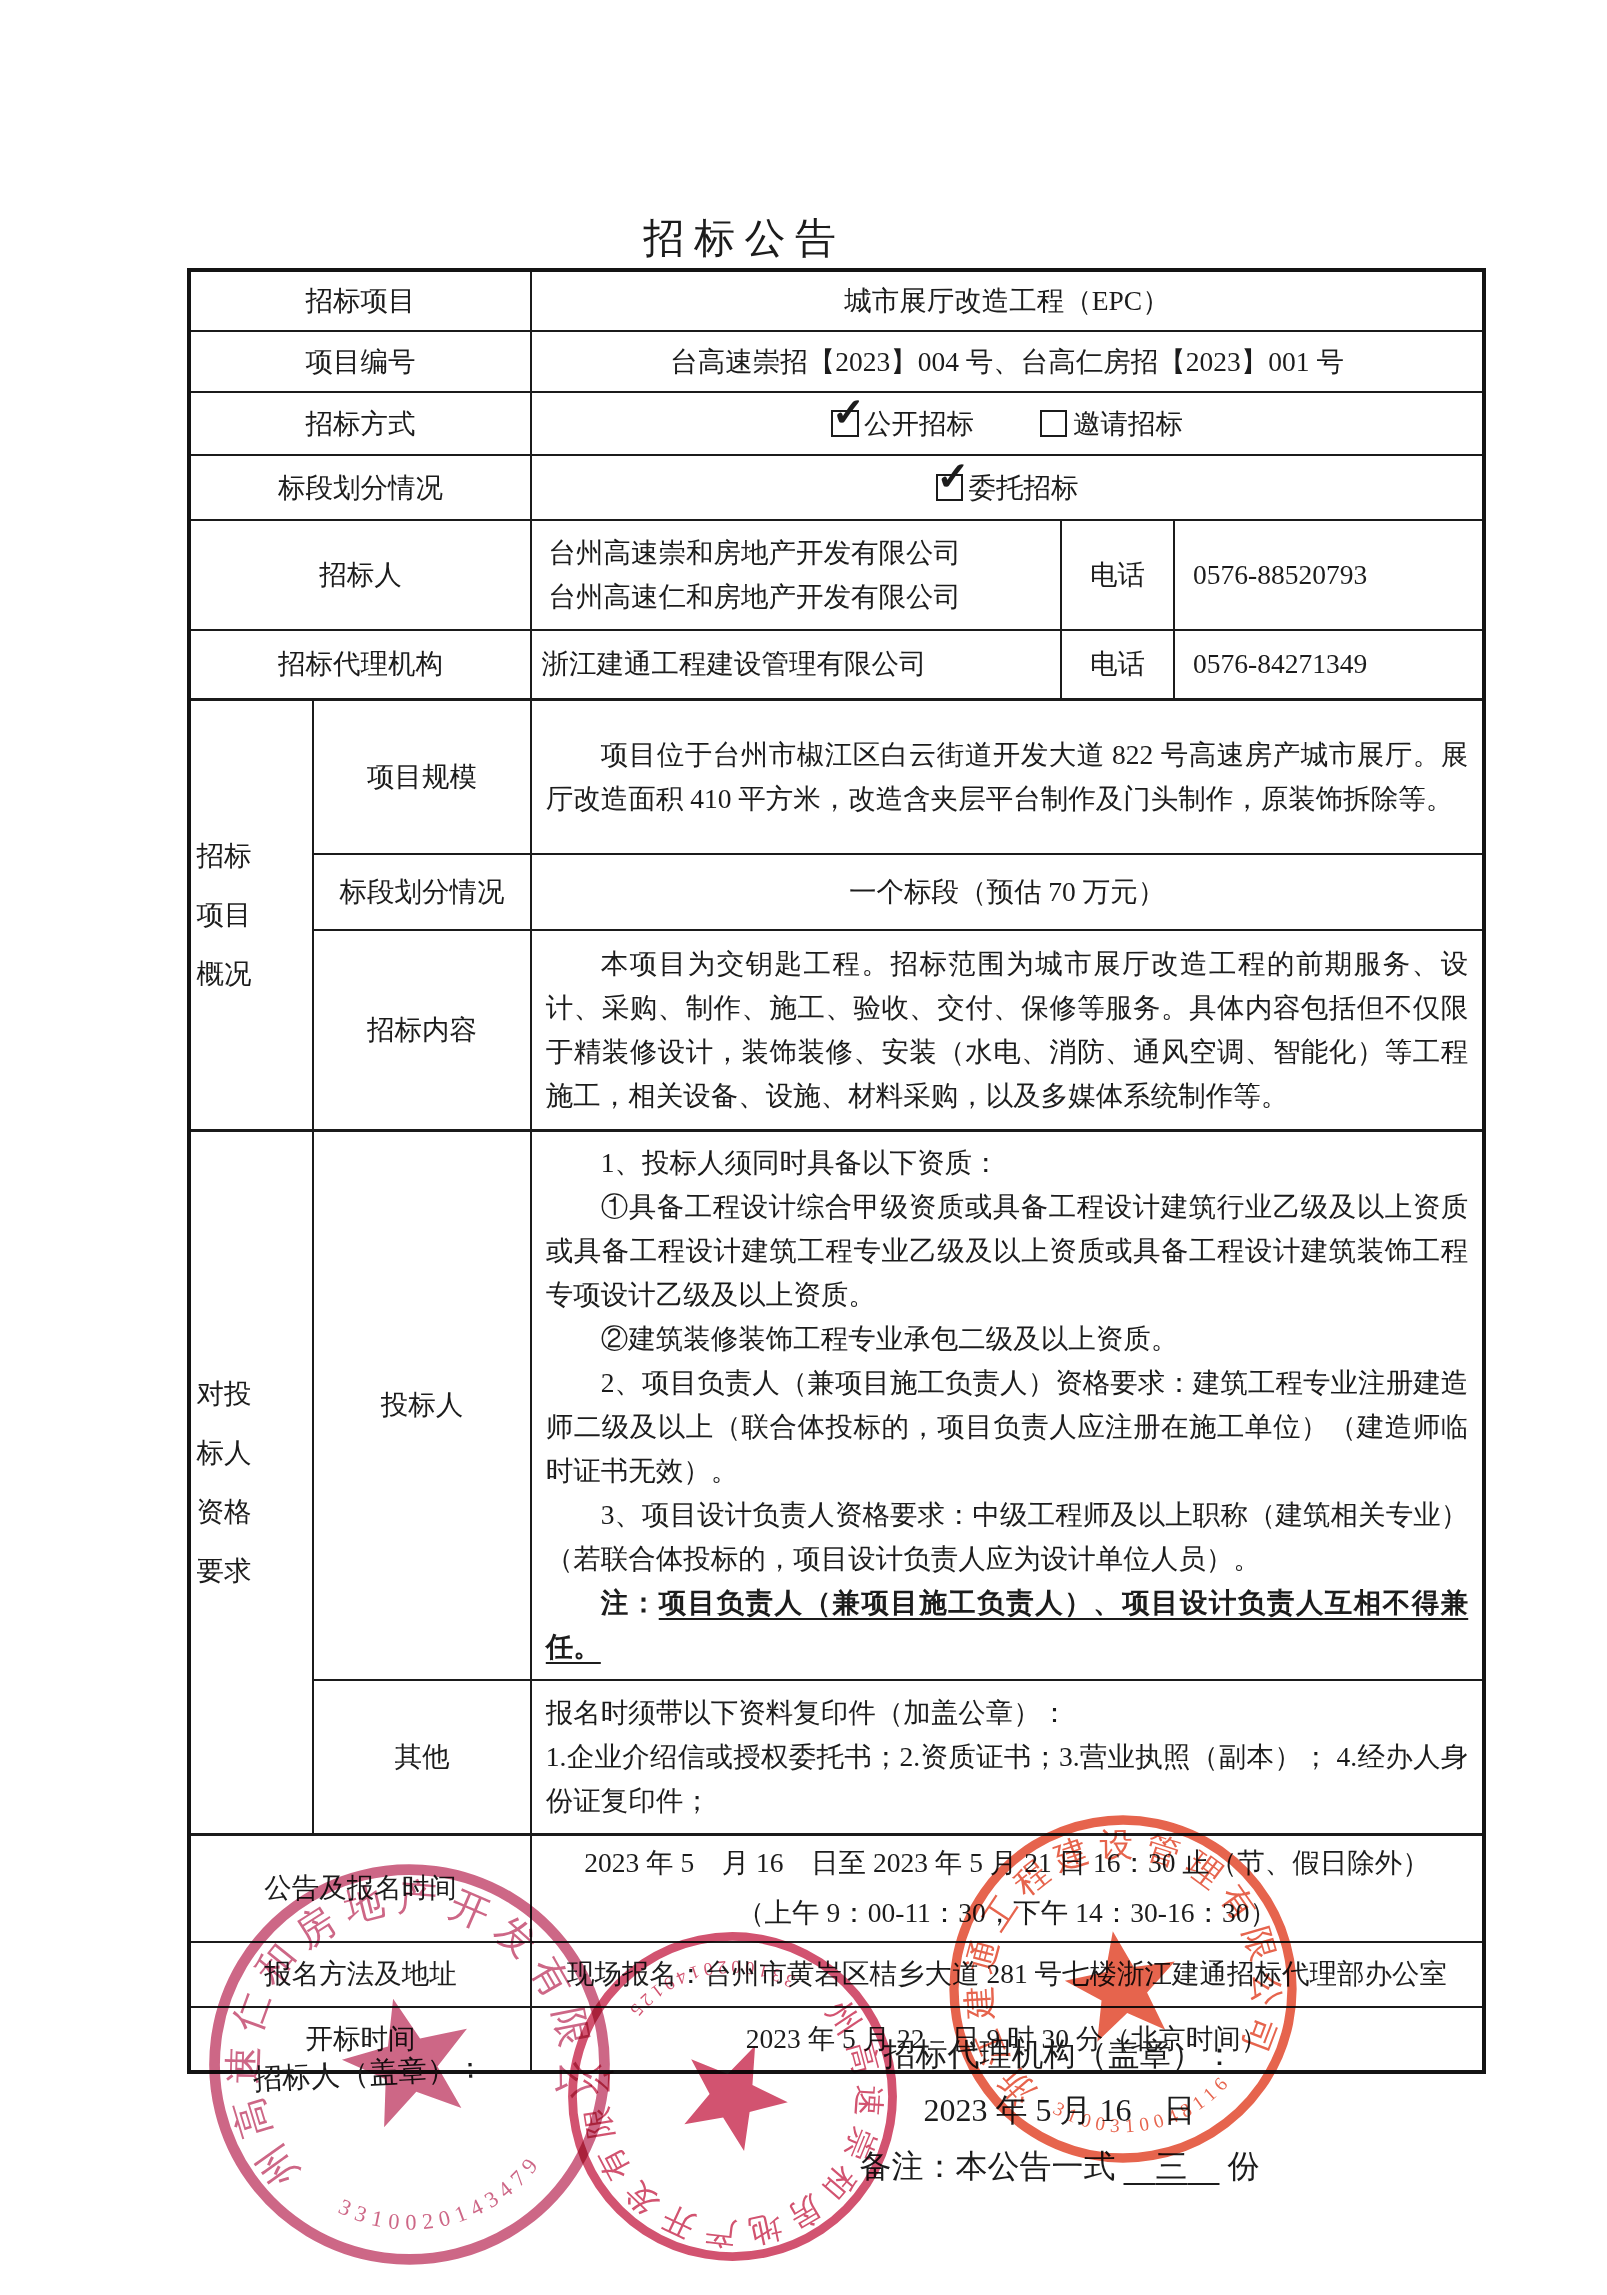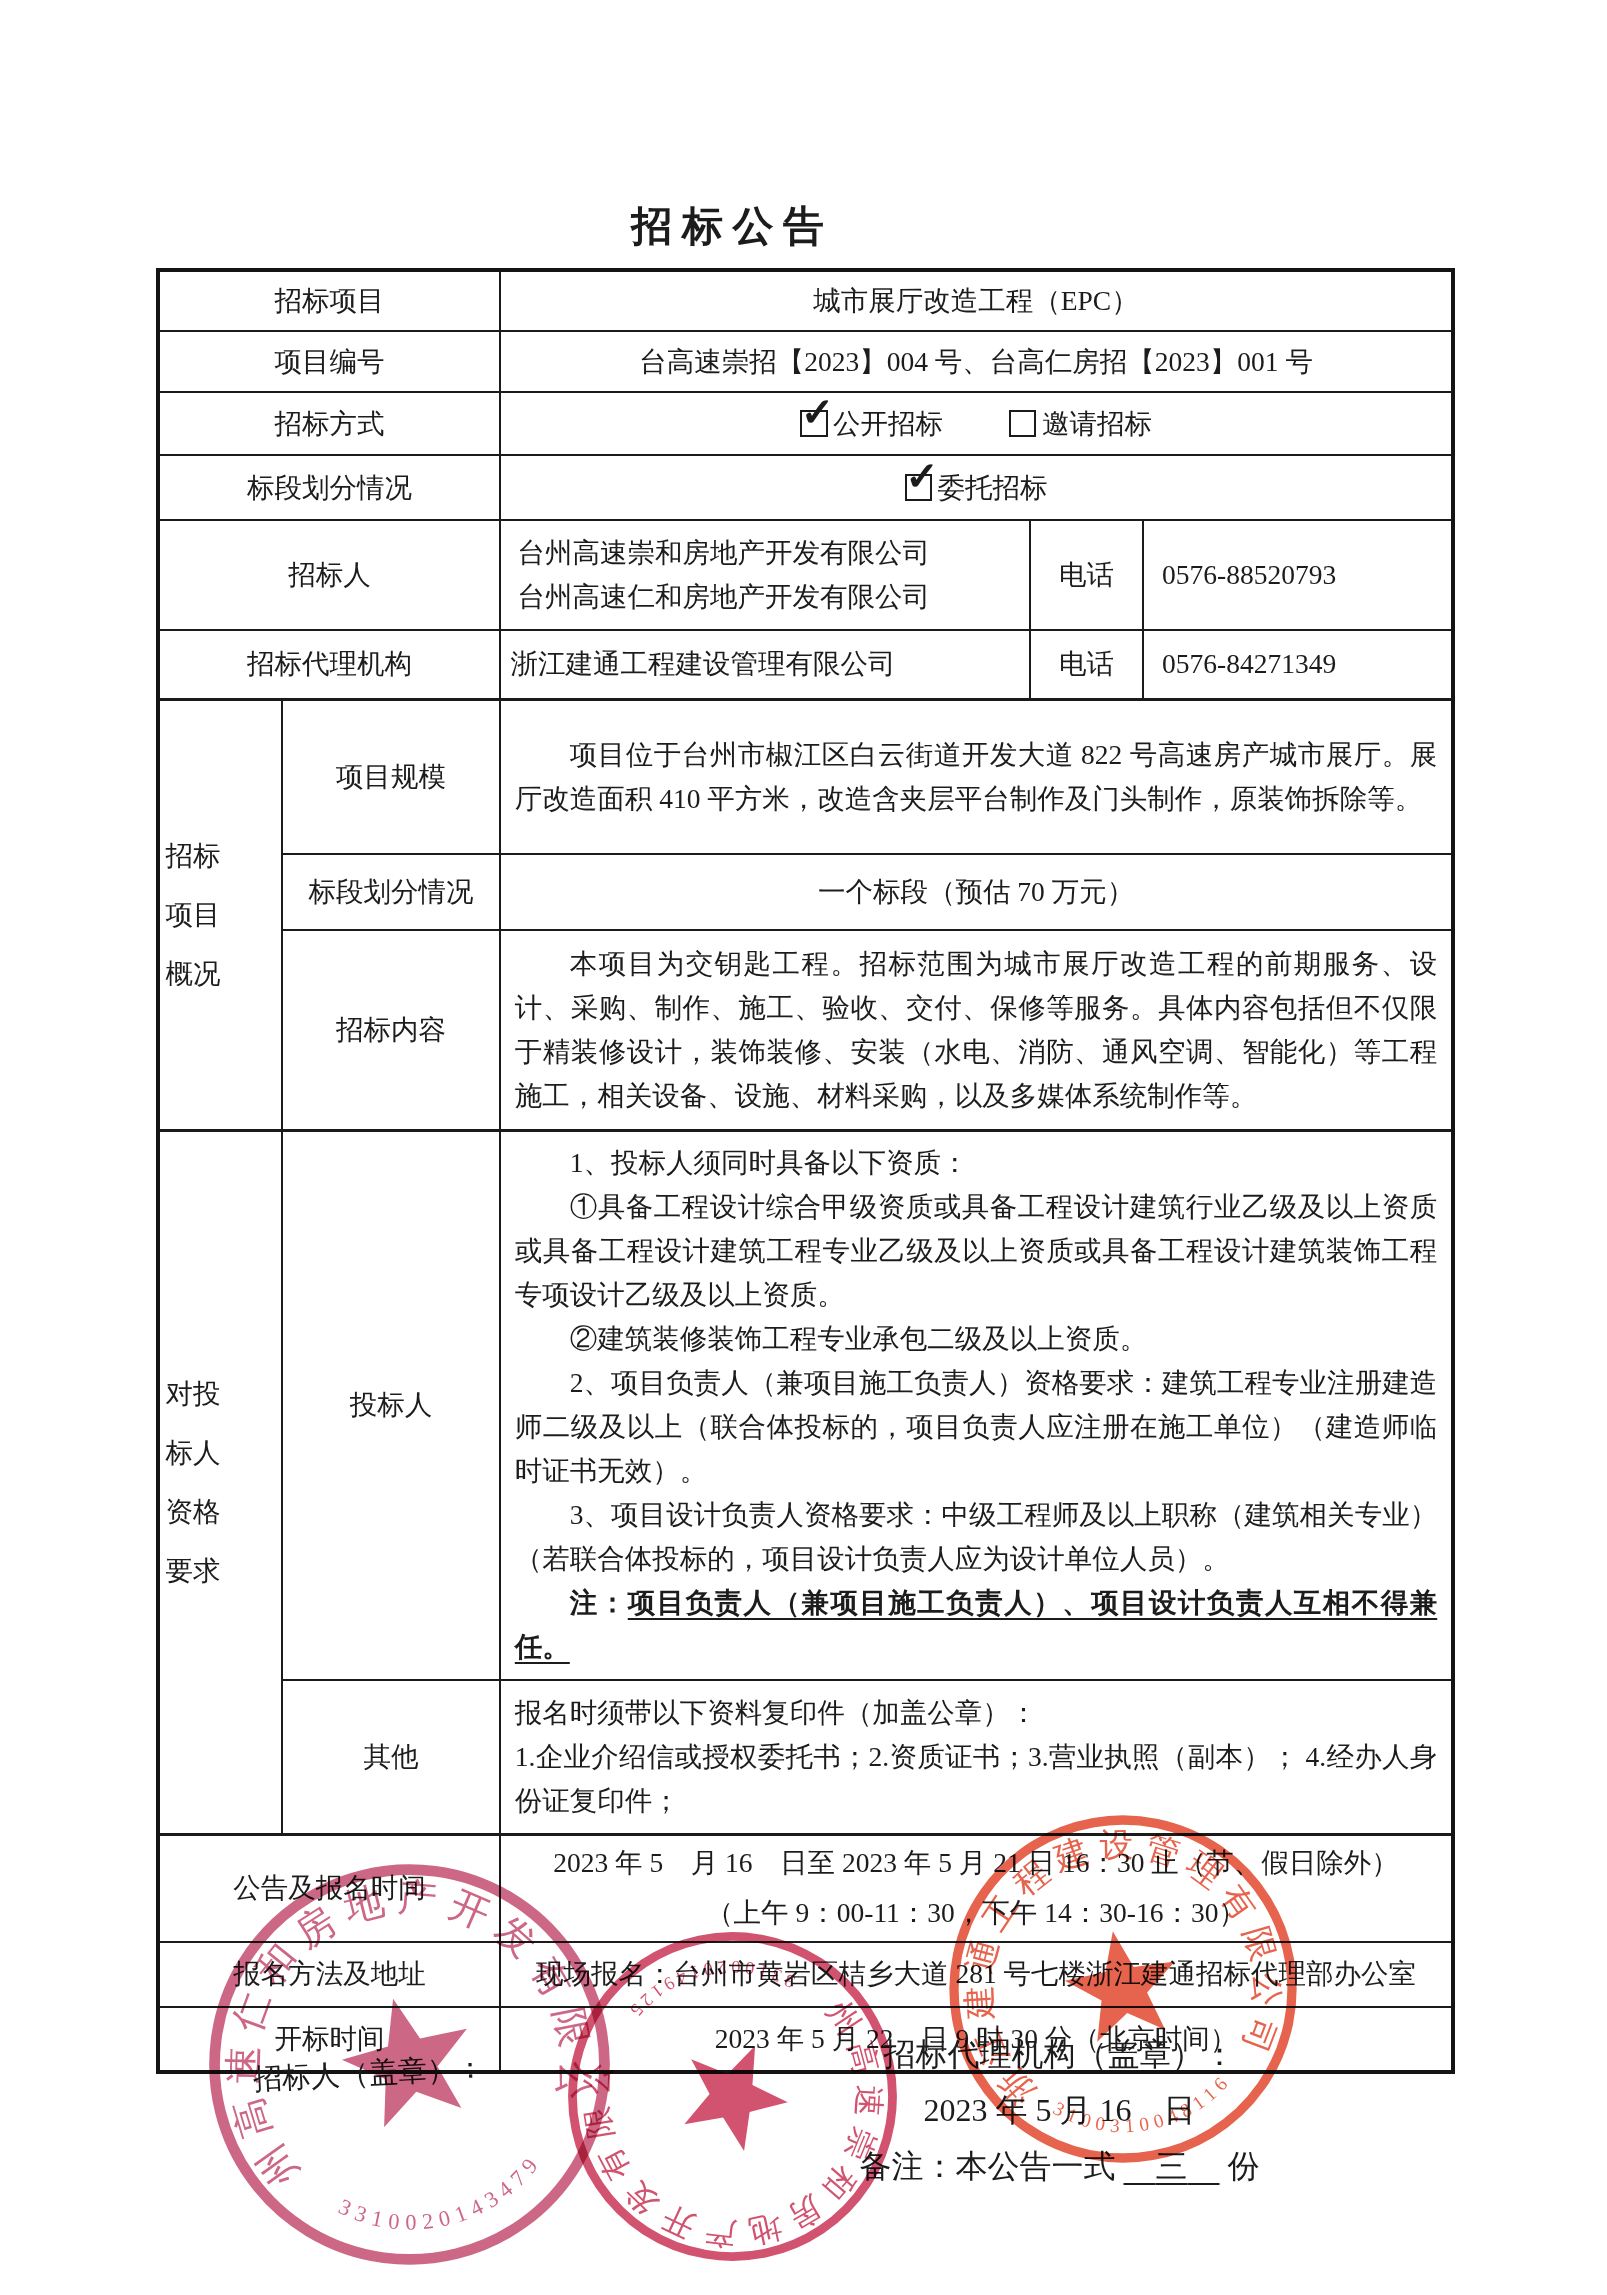--- a/index.html
+++ b/index.html
@@ -1,26 +1,26 @@
 <!DOCTYPE html>
 <html style="font-size:11px"><head>
 <meta charset="utf-8">
 <style>
   html,body{margin:0;padding:0;}
   body{
     width:1607px;height:2295px;position:relative;background:#ffffff;
     font-family:"Liberation Serif","DejaVu Serif",serif;color:#1c1c1c;overflow:hidden;
   }
   .title{
-    position:absolute;top:195px;left:0;width:1457px;margin:4px;text-align:center;
+    position:absolute;top:195px;left:0;width:1457px;margin:16px;text-align:center;
     font-family:"Liberation Sans","DejaVu Sans",sans-serif;
-    font-size:41px;font-weight:700;letter-spacing:9.6px;
+    font-size:41px;font-weight:400;letter-spacing:9.6px;
   }
   table.doc{
-    position:absolute;top:268px;left:156px;width:1295px;
+    position:absolute;top:268px;left:187px;width:1295px;
     border-collapse:collapse;table-layout:fixed;border:4.1px solid #141414;
   }
   td{border:2.1px solid #1b1b1b;font-size:27.5px;vertical-align:middle;padding:4.1px 9.6px;}
   td.sect{border-top-width:3.4px;}
   .lbl{text-align:center;padding:4.1px 5.5px;}
   .vlbl{white-space:pre-line;text-align:left;line-height:2.15;}
   .ctr{text-align:center;}
   .para{padding:9.6px 13.8px;line-height:44px;text-align:justify;}
   .para p{margin:0;}
   .indent{text-indent:2em;}

